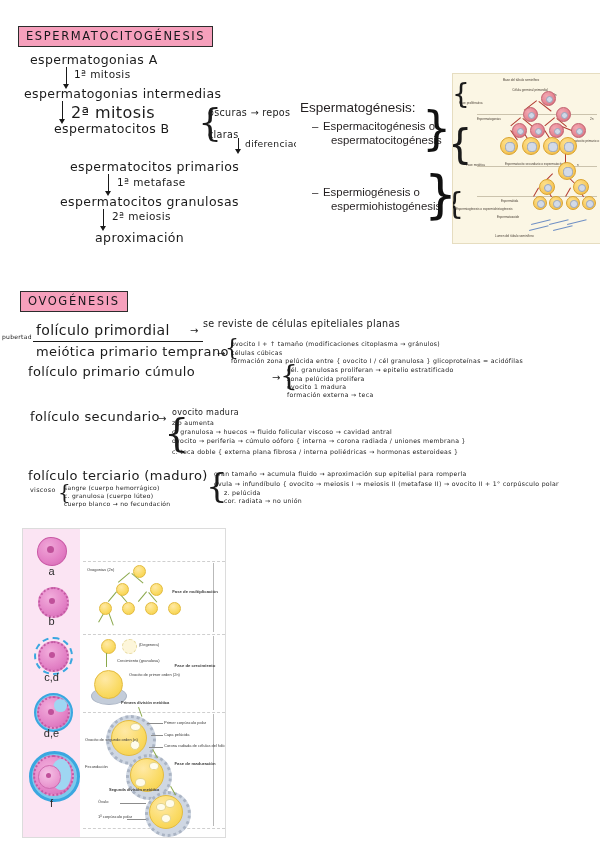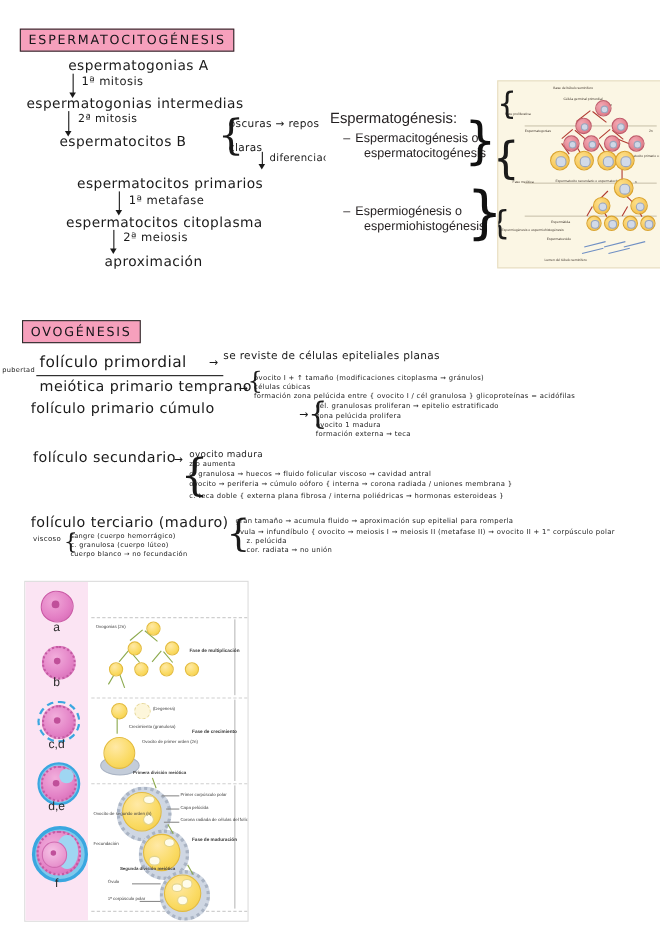--- a/index.html
+++ b/index.html
@@ -85,44 +85,44 @@
 </style>
 </head>
 <body>
 
 <div class="abs" id="sperm-section">
 
   <div class="abs" style="left:18px;top:26px;">
     <span class="titlebox">ESPERMATOCITOGÉNESIS</span>
   </div>
 
-  <div class="abs hand" style="left:30px;top:52px;font-size:12.5px;margin-left:32px;">espermatogonias A</div>
+  <div class="abs hand" style="left:30px;top:52px;font-size:12.5px;">espermatogonias A</div>
   <div class="vline" style="left:66px;top:67px;height:18px;"></div>
   <div class="vhead" style="left:63px;top:84px;"></div>
   <div class="abs hand" style="left:74px;top:68px;font-size:10.5px;">1ª mitosis</div>
 
   <div class="abs hand" style="left:24px;top:86px;font-size:12.5px;">espermatogonias intermedias</div>
   <div class="vline" style="left:62px;top:101px;height:19px;"></div>
   <div class="vhead" style="left:59px;top:119px;"></div>
-  <div class="abs hand" style="left:71px;top:103px;font-size:10px;">2ª mitosis</div>
+  <div class="abs hand" style="left:71px;top:103px;font-size:16px;">2ª mitosis</div>
 
   <div class="abs hand" style="left:54px;top:121px;font-size:12.5px;">espermatocitos B</div>
   <div class="brace" style="left:198px;top:103px;font-size:38px;">{</div>
   <div class="abs hand-i" style="left:208px;top:107px;font-size:9.6px;">oscuras → repos</div>
   <div class="abs hand-i" style="left:208px;top:129px;font-size:9.6px;">claras</div>
   <div class="vline" style="left:238px;top:138px;height:12px;"></div>
   <div class="vhead" style="left:235px;top:149px;border-top-color:#1a1a1a;"></div>
   <div class="abs hand-i" style="left:245px;top:138px;font-size:9.2px;">diferenciación</div>
 
   <div class="abs hand" style="left:70px;top:159px;font-size:12.5px;">espermatocitos primarios</div>
   <div class="vline" style="left:108px;top:174px;height:18px;"></div>
   <div class="vhead" style="left:105px;top:191px;"></div>
   <div class="abs hand" style="left:117px;top:176px;font-size:10.5px;">1ª metafase</div>
 
-  <div class="abs hand" style="left:60px;top:194px;font-size:12.5px;">espermatocitos citoplasma</div>
+  <div class="abs hand" style="left:60px;top:194px;font-size:12.5px;">espermatocitos granulosas</div>
   <div class="vline" style="left:103px;top:209px;height:18px;"></div>
   <div class="vhead" style="left:100px;top:226px;"></div>
   <div class="abs hand" style="left:112px;top:210px;font-size:10.5px;">2ª meiosis</div>
 
   <div class="abs hand" style="left:95px;top:230px;font-size:12.5px;">aproximación</div>
 </div>
 
 <div class="abs" id="printed-box">
   <div class="abs ptitle" style="left:4px;top:24px;">Espermatogénesis:</div>
 

